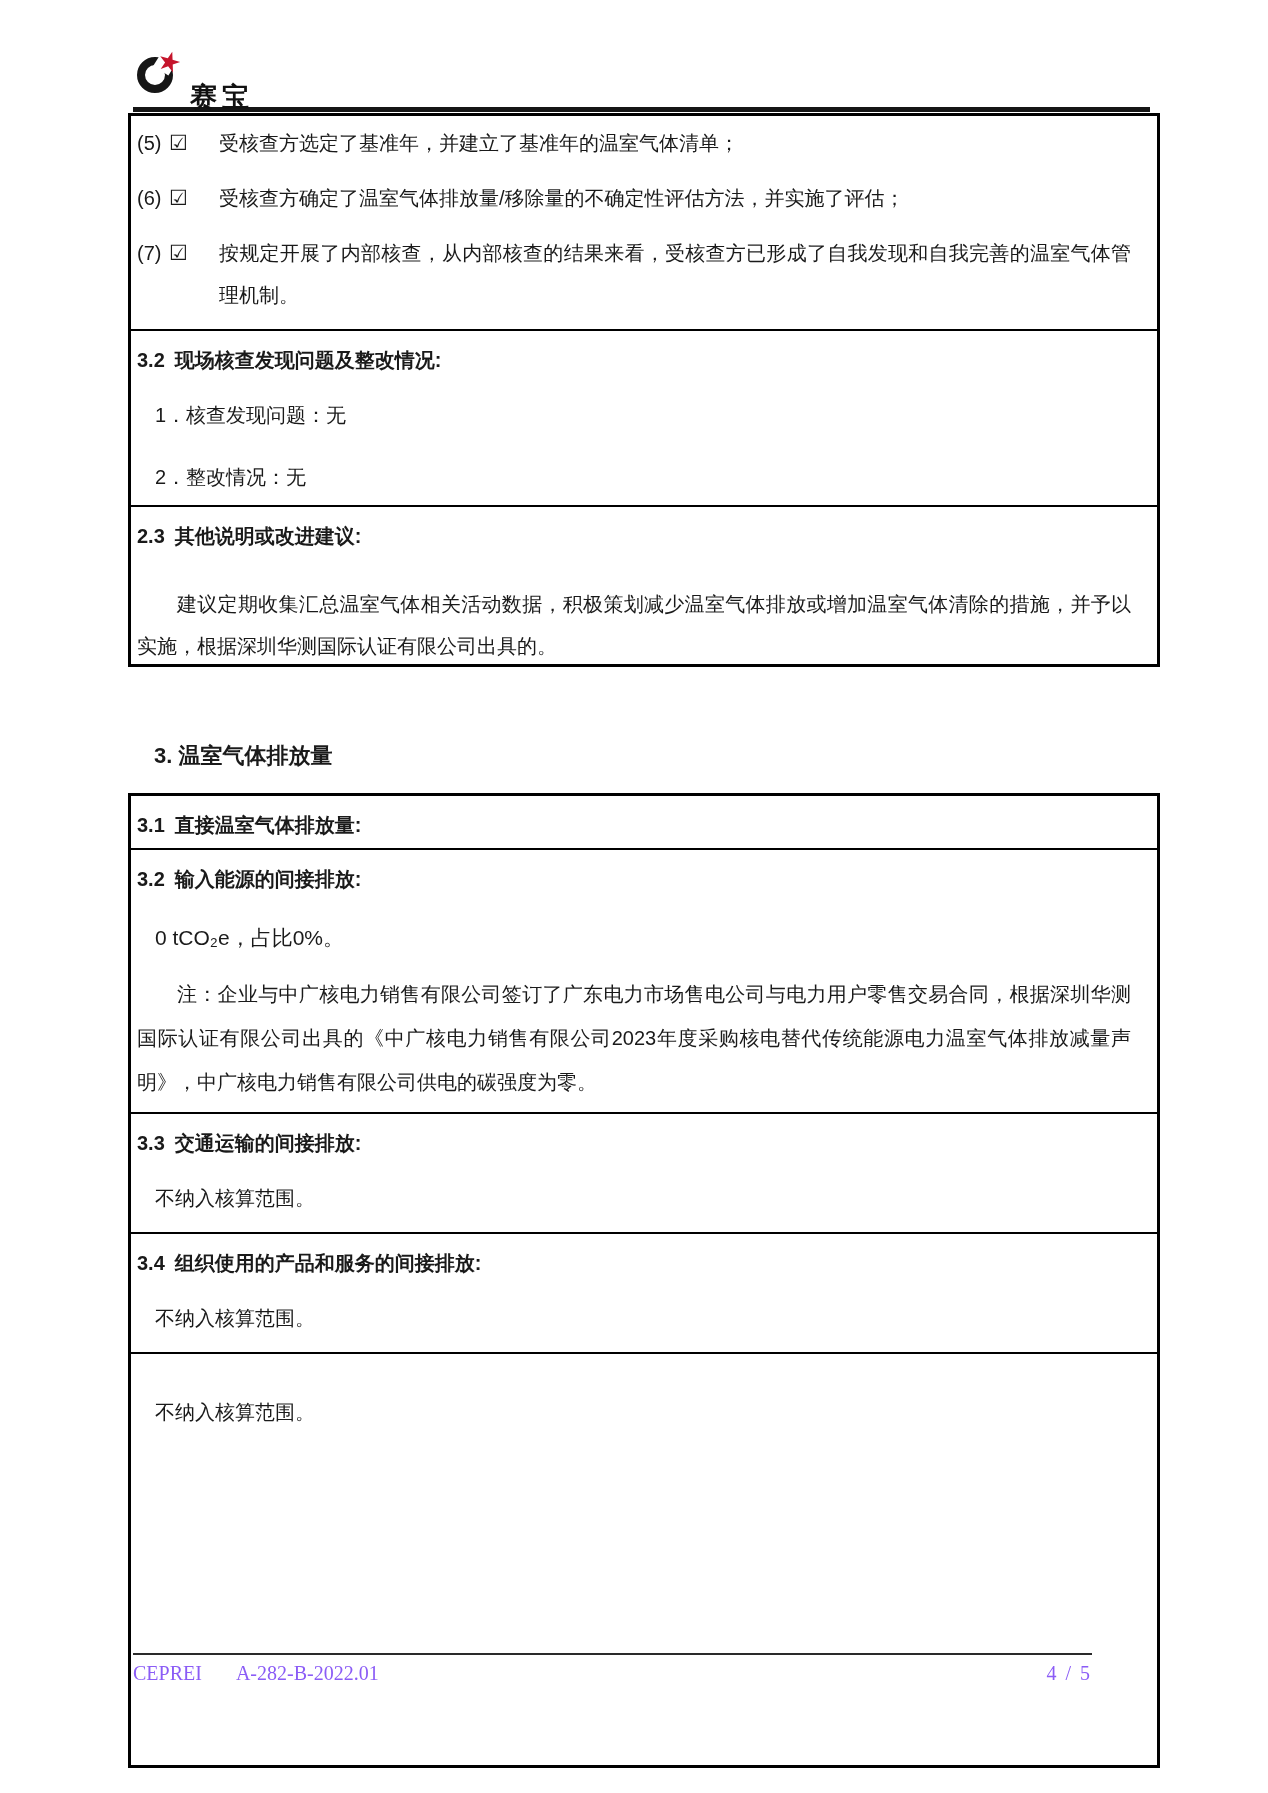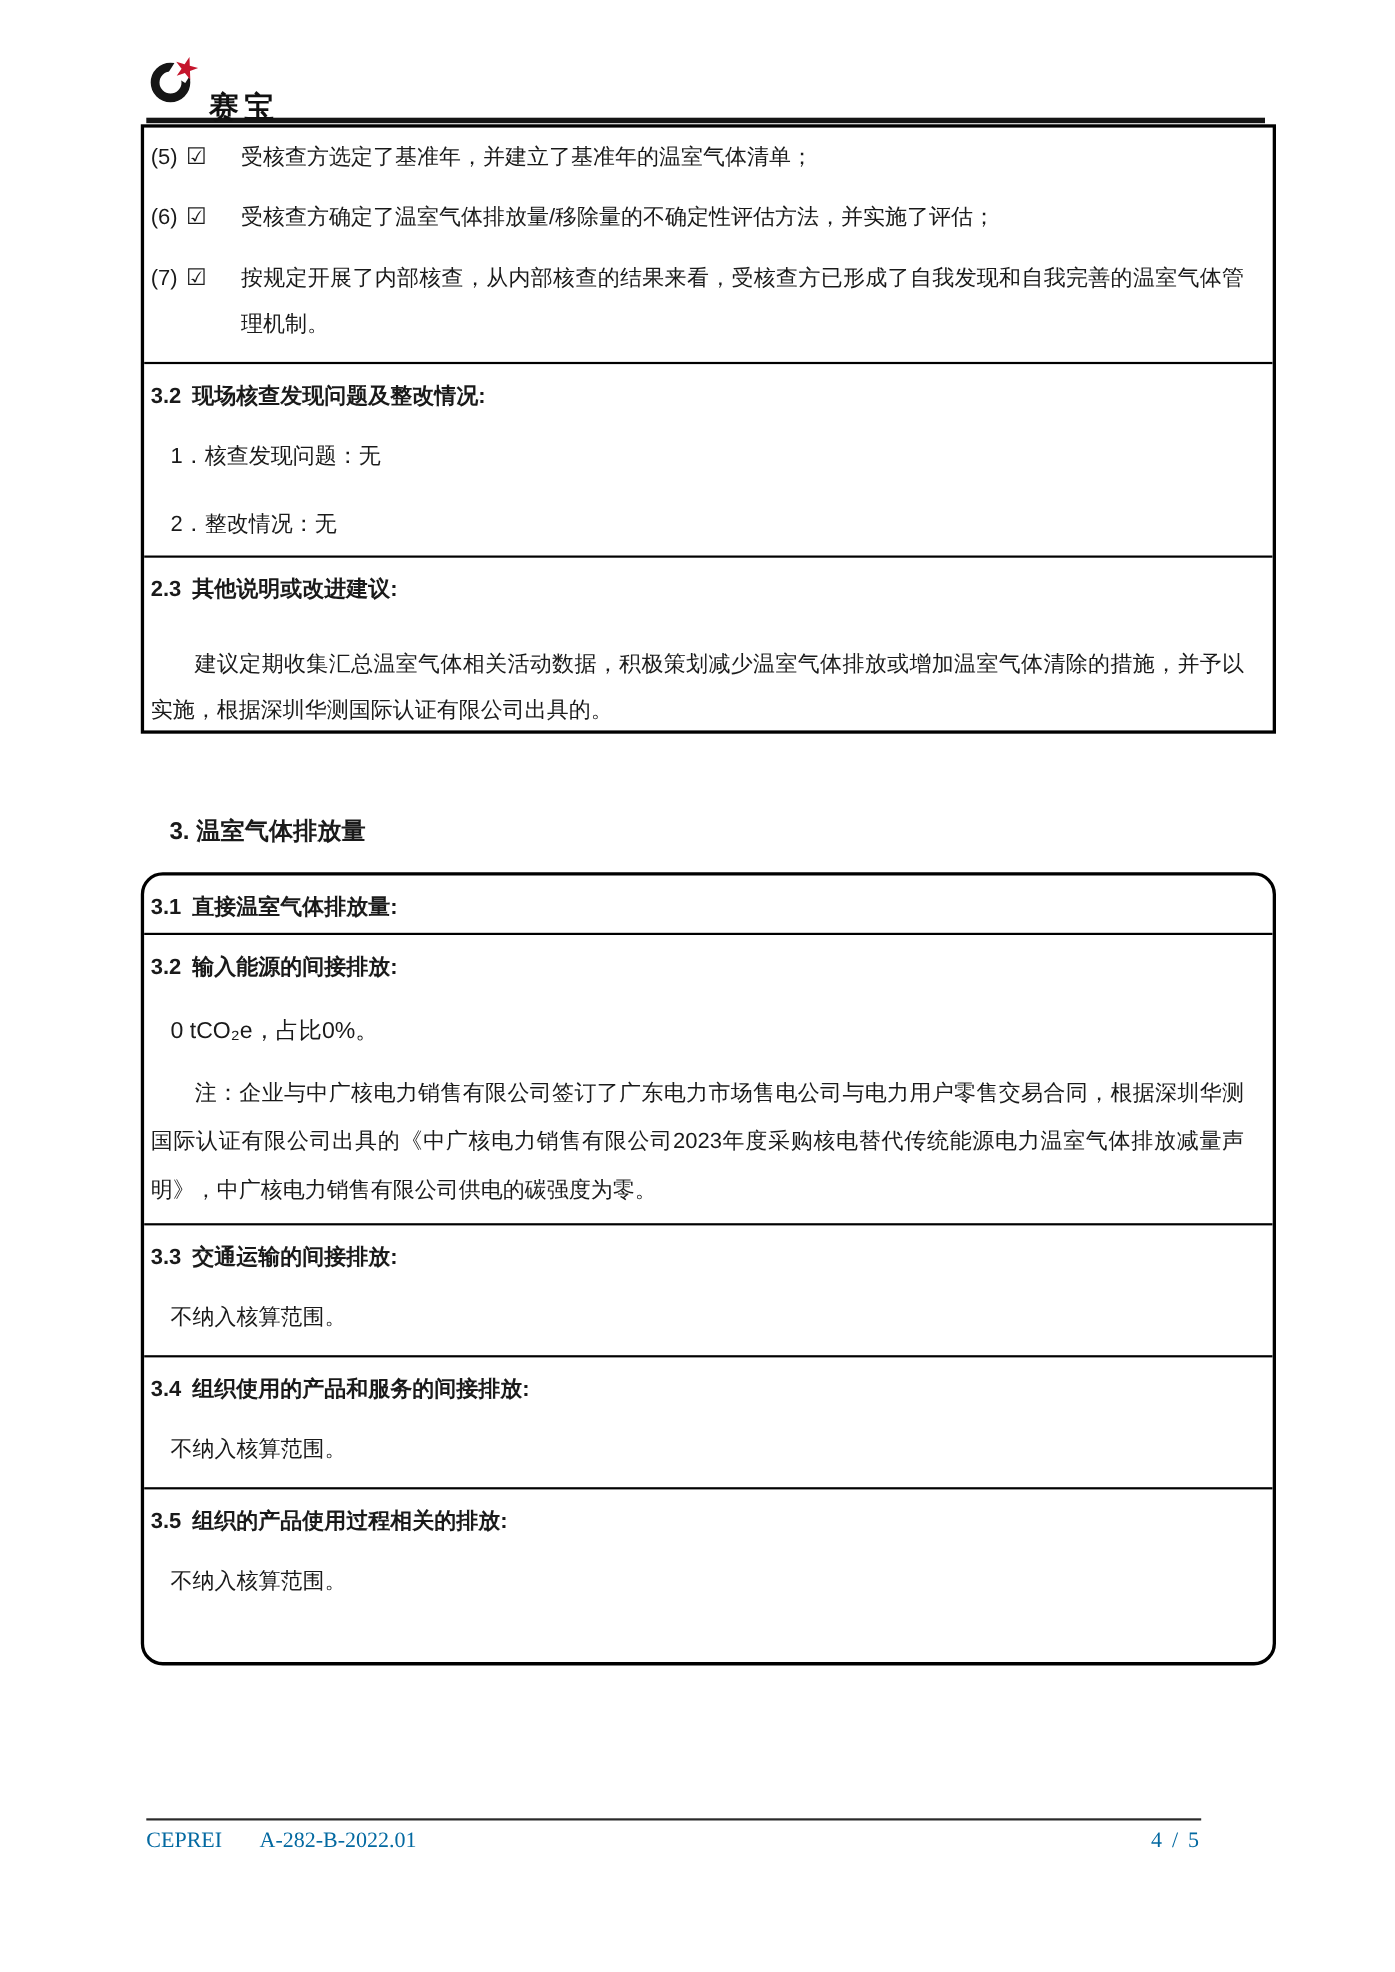--- a/index.html
+++ b/index.html
@@ -18,21 +18,21 @@
   .logo-ring::after { content:""; position:absolute; width:18px; height:16px; background:#fff;
     right:-9px; top:-9px; transform:rotate(32deg); }
   .logo-star { position:absolute; right:-5px; top:-5px; color:#c5152c; font-size:27px;
     transform:rotate(16deg); line-height:1; }
   .logo-text { margin-left:14px; font-size:27px; font-weight:700; letter-spacing:5px; color:#111;margin-top:44px; }
   .header-rule { margin:9px 0 0 5px; width:1017px; height:5px; background:#151515; }
 
   
   .box { border:3px solid #000; background:#fff; width:1032px; overflow:hidden; }
   .box1 { margin-top:1px; height:554px; }
-  .box2 { height:721px;border-radius:20px; }
+  .box2 { height:975px; }
   .divider { border-top:2px solid #000; }
 
   
   .checklist { padding:6px 26px 0 6px; }
   .check-row { display:flex; font-size:20px; line-height:42px; margin-bottom:13px; }
   .check-row .num { flex:0 0 32px; }
   .check-row .check { flex:0 0 26px; margin-right:8px; font-size:21px; }
   .check-row .txt { flex:1; text-align:justify;margin-left:16px; }
 
   
@@ -51,21 +51,21 @@
   .sec31 .para { margin-top:16px; }
   .sec32 .value-line { font-size:21px; line-height:40px; margin:26px 0 0 18px; }
   .sec32 .para { line-height:44px; margin-top:14px; }
   .scope-body { font-size:20px; line-height:40px; margin:22px 0 0 18px; }
   .sec33, .sec34, .sec35 { padding-bottom:14px; }
 
   
   .footer { position:absolute; left:133px; top:1653px; width:959px; }
   .footer-rule { height:2px; background:#2a2a2a; }
   .footer-row { margin-top:7px; display:flex; align-items:center;
-    font-family:"Liberation Serif", serif; font-size:20px; color:#0369a1; }
+    font-family:"Liberation Serif", serif; font-size:20px; color:#8b5cf6; }
   .footer-org { margin-right:34px; }
   .footer-page { margin-left:auto; letter-spacing:2px; }
 </style>
 </head>
 <body>
 
 <div class="page">
   <div class="content">
 
     <div class="logo-row">
@@ -156,24 +156,20 @@
         <h3>
           <span class="sec-num">3.4</span>
           <span>组织使用的产品和服务的间接排放:</span>
         </h3>
         <p class="scope-body">不纳入核算范围。</p>
       </div>
 
       <div class="divider"></div>
 
       <div class="sec sec35">
-        <h3>
-          <span class="sec-num">3.5</span>
-          <span>组织的产品使用过程相关的排放:</span>
-        </h3>
         <p class="scope-body">不纳入核算范围。</p>
       </div>
 
     </section>
   </div>
 
   <div class="footer">
     <div class="footer-rule"></div>
     <div class="footer-row">
       <span class="footer-org">CEPREI</span>

